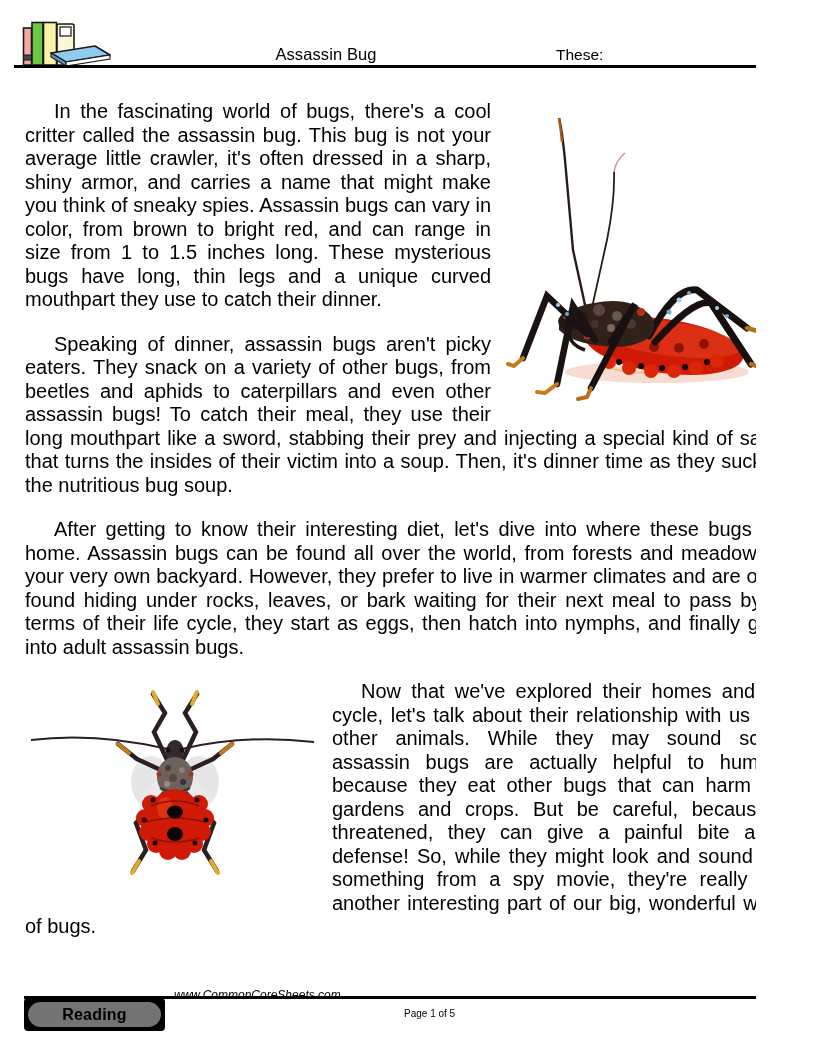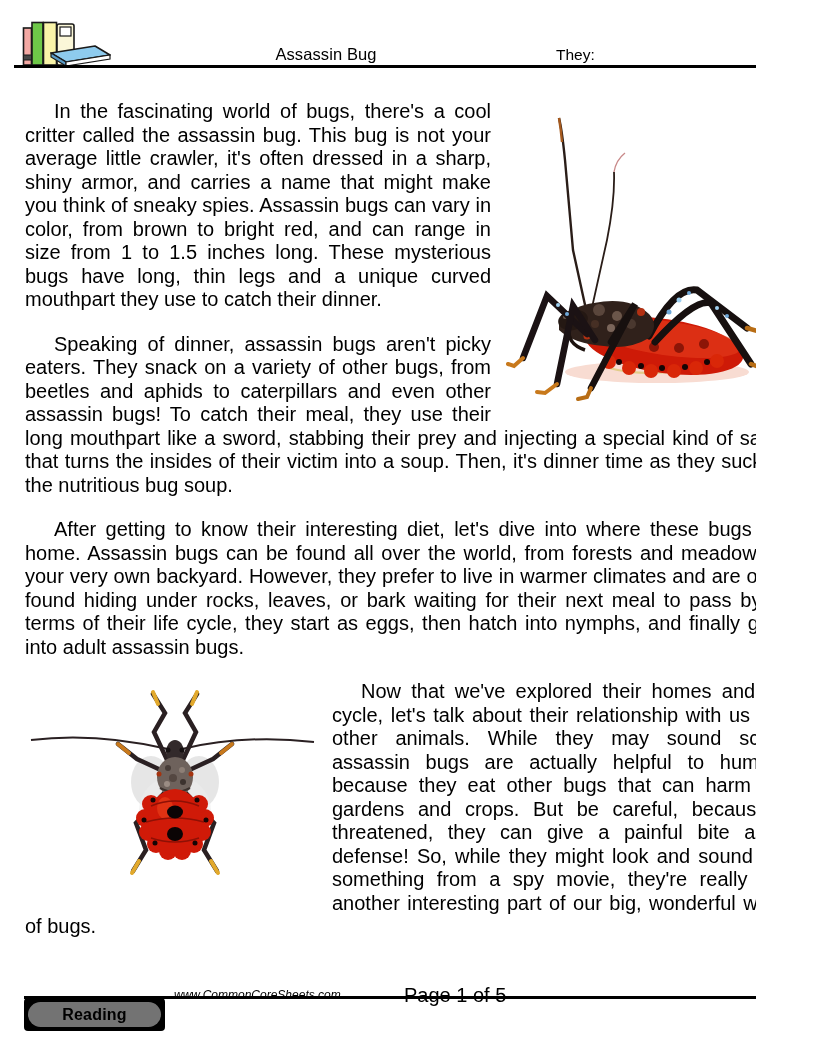--- a/index.html
+++ b/index.html
@@ -36,21 +36,21 @@
     position:absolute;left:24px;top:998px;width:141px;height:33px;
     background:#000;border-radius:4px;
   }
   .badge-pill{
     position:absolute;left:4px;top:4px;right:4px;bottom:4px;
     background:#737373;border-radius:13px;
     display:flex;align-items:center;justify-content:center;
     font-size:16px;font-weight:bold;letter-spacing:.2px;
   }
   .website{position:absolute;left:174px;top:988px;font-size:12px;font-style:italic;}
-  .page-info{position:absolute;left:404px;top:984px;font-size:20px;}
+  .page-info{position:absolute;left:404px;top:1008px;font-size:10px;}
 </style>
 </head>
 <body>
 
 <div class="page">
 
   <div>
     <svg class="logo" viewBox="0 0 100 57">
 
       <rect x="8.5" y="19" width="8" height="37" fill="#f4a9a4" stroke="#1a1a1a" stroke-width="1.6"></rect>
@@ -58,21 +58,21 @@
       <rect x="17" y="13.5" width="11" height="42.5" fill="#6ec848" stroke="#1a1a1a" stroke-width="1.6"></rect>
       <rect x="28.5" y="13.5" width="13" height="42.5" fill="#f9f4a8" stroke="#1a1a1a" stroke-width="1.6"></rect>
       <rect x="42" y="15" width="17" height="41" rx="2" fill="#fbf7d8" stroke="#1a1a1a" stroke-width="1.6"></rect>
       <rect x="45" y="18" width="11" height="9" fill="#ffffff" stroke="#1a1a1a" stroke-width="1.2"></rect>
 
       <path d="M36,44 L80,37 L95,46 L51,53 Z" fill="#8ecbee" stroke="#1a1a1a" stroke-width="1.6" stroke-linejoin="round"></path>
       <path d="M36,44 L36,48 L51,57 L51,53 Z" fill="#5b9dc8" stroke="#1a1a1a" stroke-width="1.2"></path>
       <path d="M51,53 L95,46 L95,50 L51,57 Z" fill="#ffffff" stroke="#1a1a1a" stroke-width="1.2"></path>
     </svg>
     <div class="page-title">Assassin Bug</div>
-    <div class="name-label">They:</div>
+    <div class="name-label">These:</div>
     <div class="name-blank"></div>
     <div class="header-rule"></div>
   </div>
 
   <div class="article">
 
     <div class="bug1-wrap">
       <svg viewBox="0 0 292 315">
 
         <ellipse cx="158" cy="272" rx="92" ry="11" fill="#f8dcd2"></ellipse>

